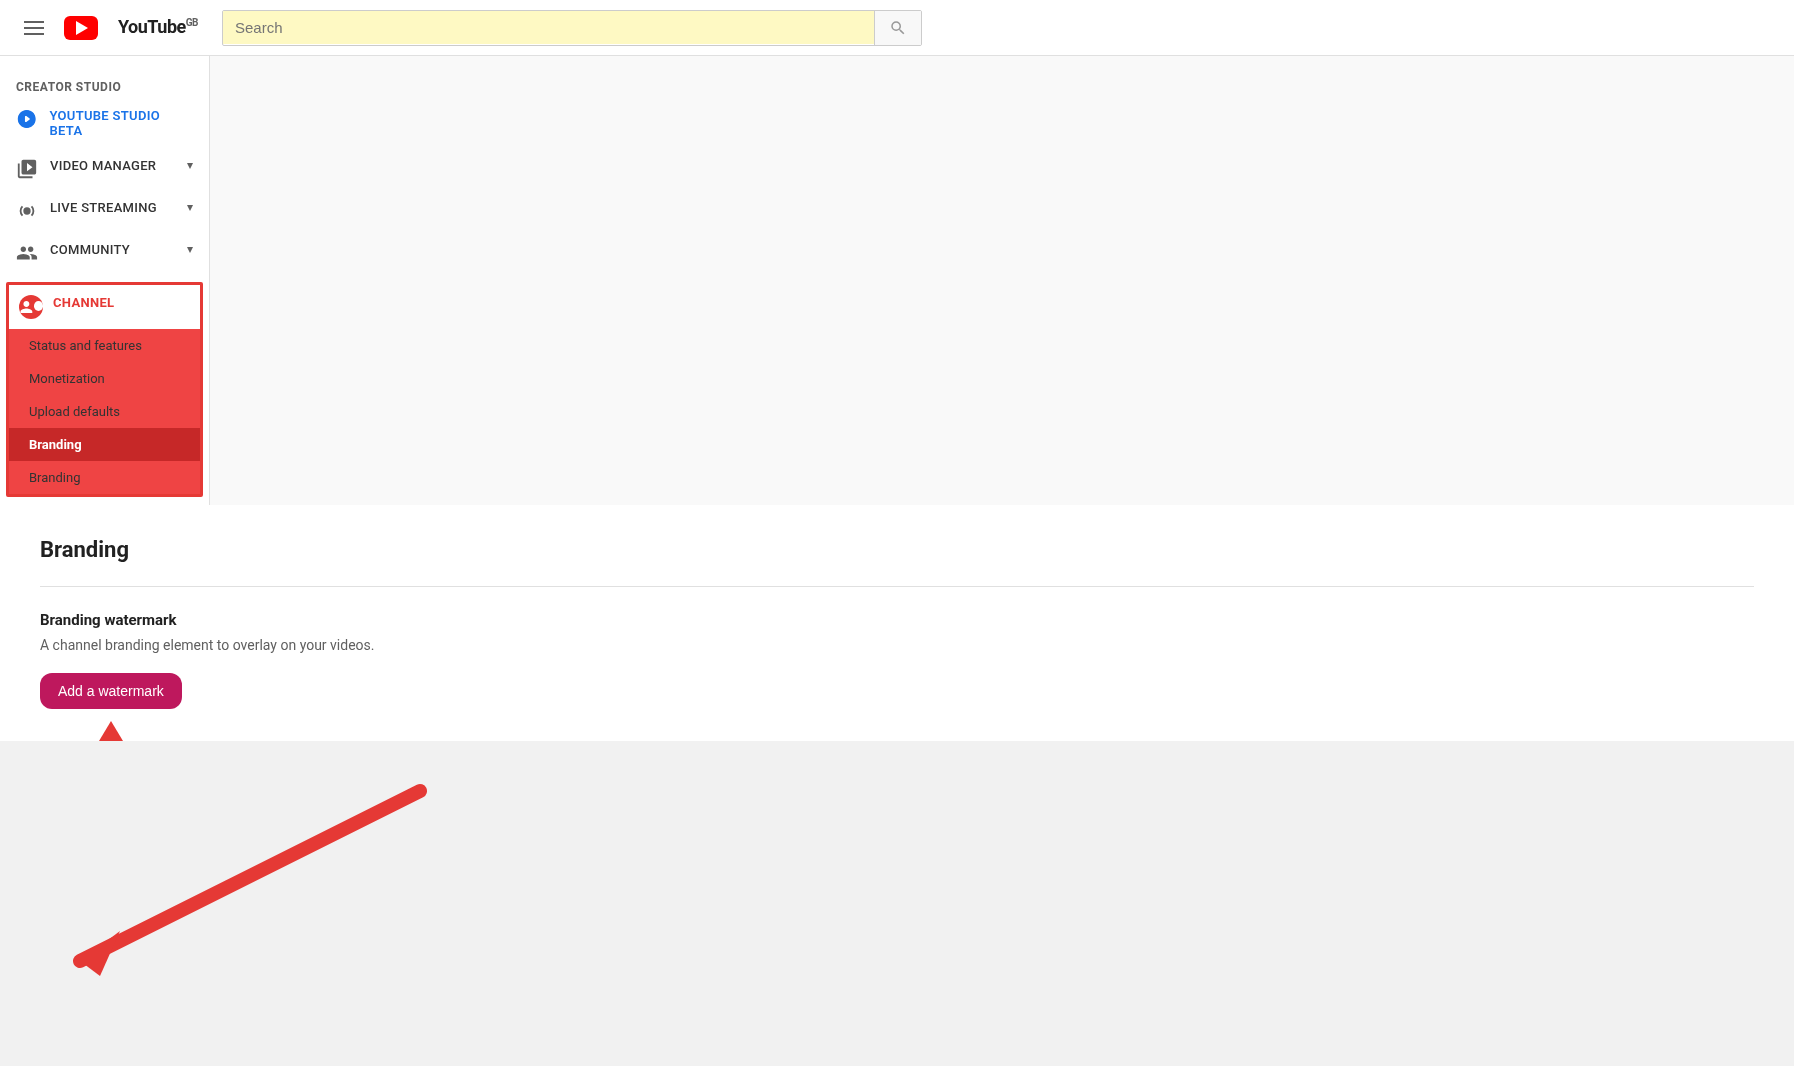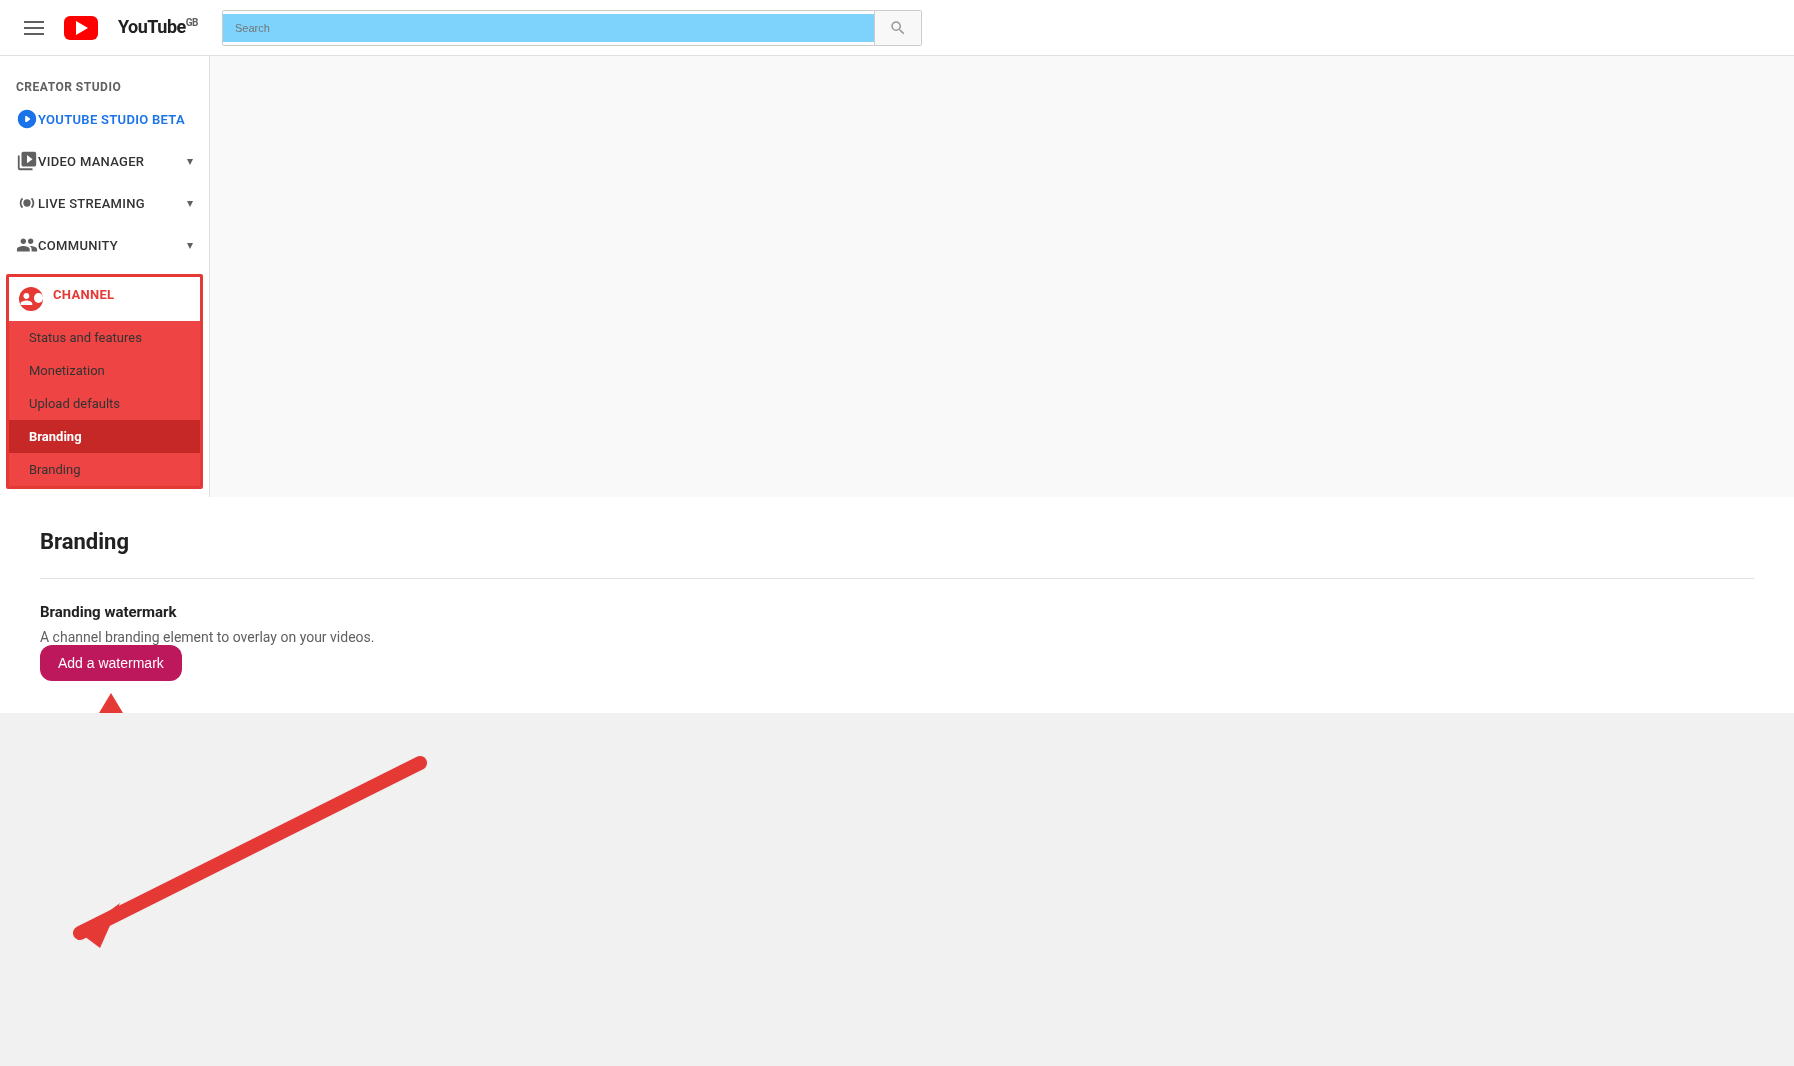--- a/index.html
+++ b/index.html
@@ -34,21 +34,21 @@
       margin-left: 2px;
     }
     .logo-text { font-size: 18px; font-weight: 700; letter-spacing: -0.5px; color: #212121; }
     .logo-gb { font-size: 10px; vertical-align: super; color: #606060; }
     .search-bar {
       flex: 1; max-width: 700px; display: flex; align-items: center;
       border: 1px solid #ccc; border-radius: 2px; overflow: hidden;
     }
     .search-bar input {
       flex: 1; padding: 8px 12px; border: none; outline: none;
-      font-size: 11px; color: #606060; background: #7dd3fc;
+      font-size: 15px; color: #606060; background: #fef9c3;
     }
     .search-bar-btn {
       background: #f8f8f8; border: none; border-left: 1px solid #ccc;
       padding: 8px 14px; cursor: pointer; display: flex; align-items: center;
     }
     .search-icon-svg { width: 18px; height: 18px; fill: #999; }
 
     
     .page-layout {
       display: flex;
@@ -64,21 +64,21 @@
       background: #fff;
       border-right: 1px solid #e0e0e0;
       padding-top: 16px;
       position: relative;
     }
     .sidebar-section-title {
       font-size: 12px; font-weight: 700; color: #606060;
       padding: 8px 16px 4px 16px; letter-spacing: 0.5px;
     }
     .sidebar-item {
-      display: flex; align-items: center; 
+      display: flex; gap: 12px;
       padding: 10px 16px; cursor: pointer; color: #333;
     }
     .sidebar-item.active-blue { color: #1a73e8; }
     .sidebar-item-label { font-size: 13px; font-weight: 500; letter-spacing: 0.3px; }
     .sidebar-item-label.blue { color: #1a73e8; font-weight: 600; }
     .sidebar-chevron { margin-left: auto; color: #606060; font-size: 12px; }
 
     
     .icon-studio { width: 22px; height: 22px; fill: #1a73e8; }
     .icon-generic { width: 22px; height: 22px; fill: #606060; }
@@ -125,21 +125,21 @@
       background: #fff;
       padding: 32px 40px;
       margin: 0;
     }
     .page-title {
       font-size: 22px; font-weight: 700; color: #212121; margin-bottom: 24px;
     }
     .divider { border: none; border-top: 1px solid #e0e0e0; margin-bottom: 24px; }
 
     .section-title { font-size: 15px; font-weight: 700; margin-bottom: 8px; color: #212121; }
-    .section-desc { font-size: 14px; color: #606060; }
+    .section-desc { font-size: 14px; color: #606060; margin-bottom: 20px; }
     .add-watermark-btn {
       background: #be185d; color: #fff; border: none;
       padding: 10px 18px; font-size: 14px; font-weight: 500;
       cursor: pointer; border-radius: 12px;
     }
   </style>
 </head>
 <body>
 
 <nav class="top-nav">

